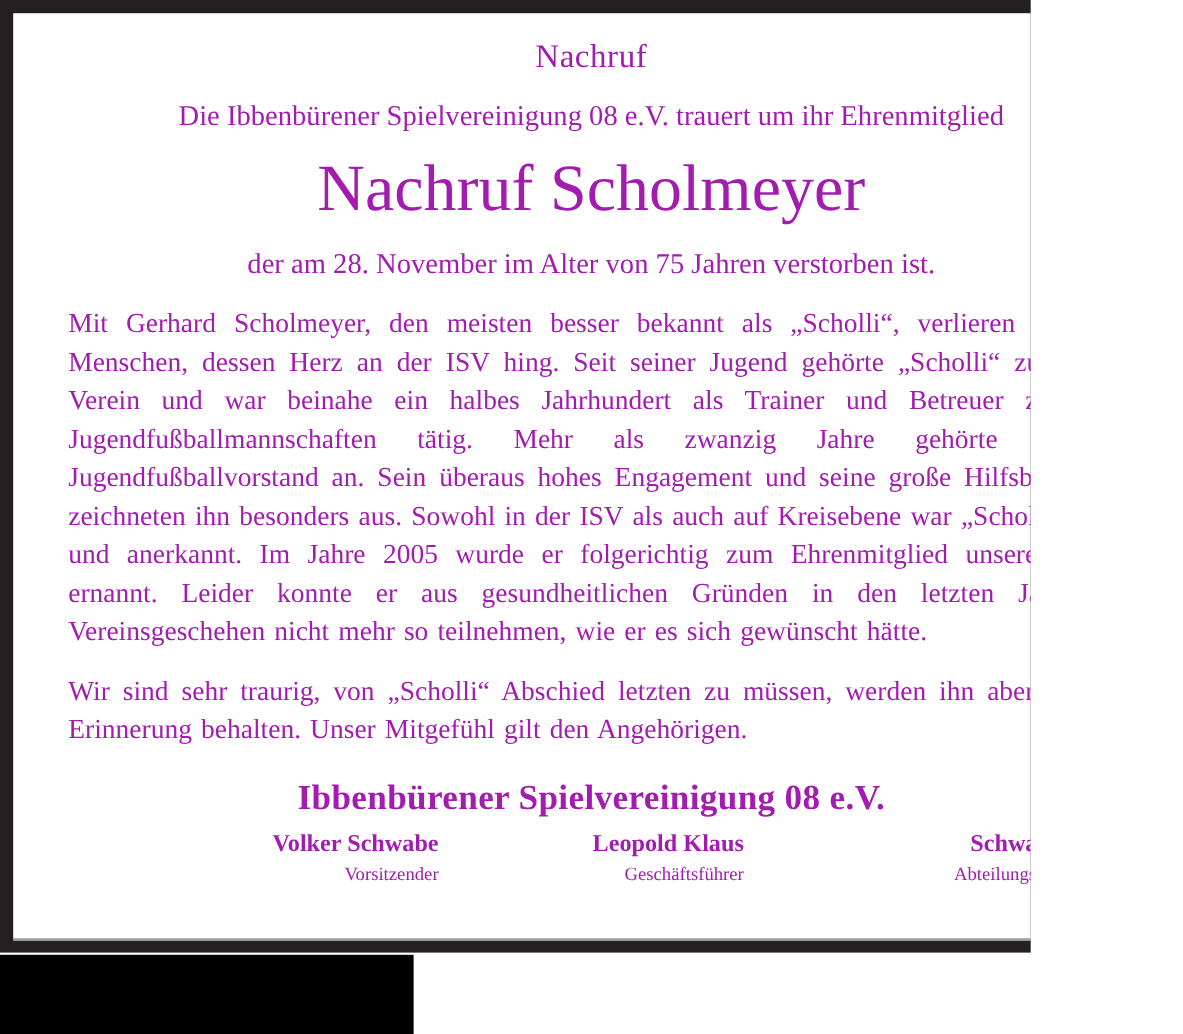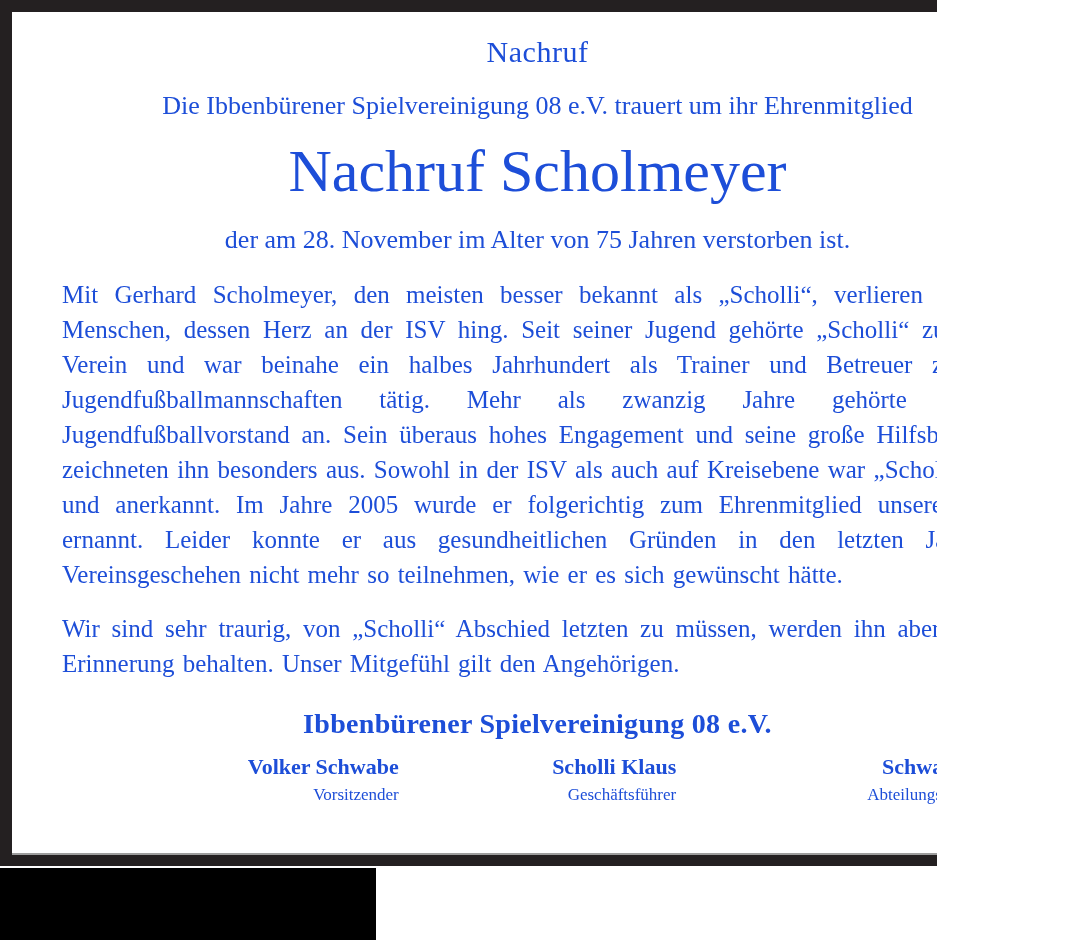--- a/index.html
+++ b/index.html
@@ -6,21 +6,21 @@
     margin: 0;
     padding: 0;
     background: #ffffff;
   }
   .page {
     position: relative;
     width: 937px;
     height: 940px;
     background: #ffffff;
     font-family: "Liberation Serif", "DejaVu Serif", serif;
-    color: #1d4ed8;
+    color: #a21caf;
     overflow: hidden;
   }
   
   .notice-frame {
     position: absolute;
     left: 0;
     top: 0;
     width: 1075px;
     height: 866px;
     background: #242021;
@@ -64,21 +64,21 @@
     font-size: 25px;
     line-height: 35px;
     hyphens: none;
     word-spacing: 2px;
   }
   .body-paragraph.second {
     margin-top: 19px;
   }
   .organization-line {
     margin-top: 27px;
-    font-size: 28px;
+    font-size: 32px;
     line-height: 32px;
     font-weight: bold;
     letter-spacing: 0.3px;
   }
   .signature-row {
     margin: 13px 30px 0 30px;
     display: grid;
     grid-template-columns: 36% 28% 36%;
   }
   .signatory {
@@ -124,21 +124,21 @@
       <p class="body-paragraph second">Wir sind sehr traurig, von „Scholli“ Abschied letzten zu müssen, werden ihn aber in bester Erinnerung behalten. Unser Mitgefühl gilt den Angehörigen.</p>
 
       <div class="organization-line">Ibbenbürener Spielvereinigung 08 e.V.</div>
 
       <div class="signature-row">
         <div class="signatory">
           <div class="signatory-name">Volker Schwabe</div>
           <div class="signatory-role">Vorsitzender</div>
         </div>
         <div class="signatory">
-          <div class="signatory-name">Scholli Klaus</div>
+          <div class="signatory-name">Leopold Klaus</div>
           <div class="signatory-role">Geschäftsführer</div>
         </div>
         <div class="signatory">
           <div class="signatory-name">Schwabe Börgel</div>
           <div class="signatory-role">Abteilungsleiter Fußball</div>
         </div>
       </div>
 
     </div>
   </div>

